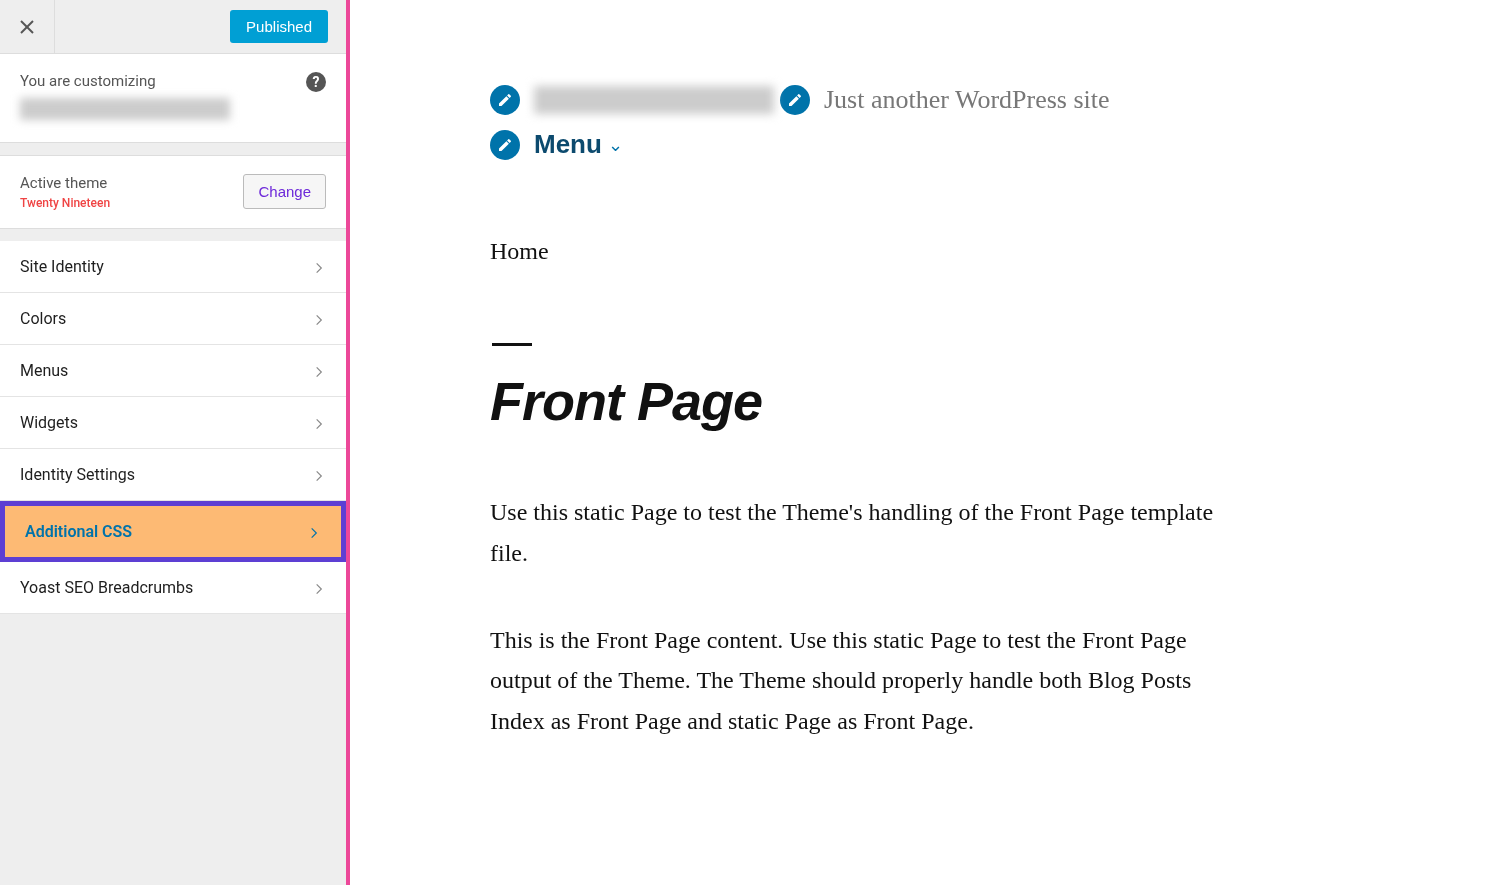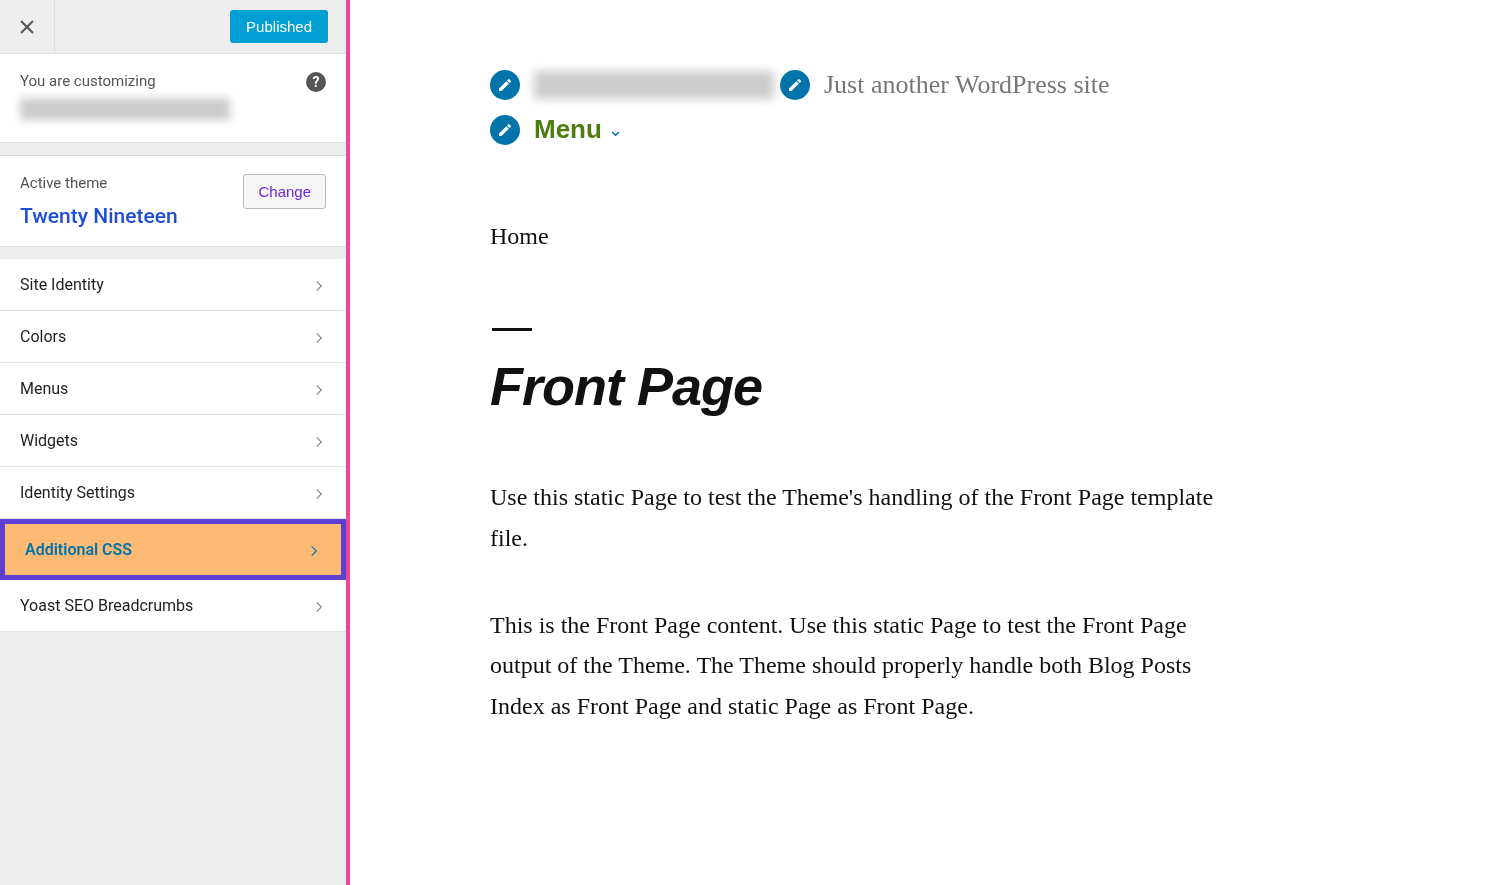--- a/index.html
+++ b/index.html
@@ -10,39 +10,39 @@
   .close-btn { width: 55px; height: 53px; display:flex; align-items:center; justify-content:center; border-right: 1px solid #ddd; cursor:pointer; }
   .close-btn svg { width: 18px; height: 18px; stroke: #555; stroke-width: 2.5; }
   .published-btn { margin-right: 18px; background: #009fd4; color: #fff; border: none; border-radius: 3px; padding: 8px 16px; font-size: 15px; cursor: default; }
   .section { background: #fff; padding: 18px 20px; border-top: 1px solid #ddd; border-bottom: 1px solid #ddd; }
   .customizing { display:flex; justify-content:space-between; align-items:flex-start; }
   .customizing-text { font-size: 15px; color: #555; }
   .blur-text { display:inline-block; width: 210px; height: 22px; background: #ccc; filter: blur(4px); margin-top: 8px; }
   .help-icon { width: 20px; height: 20px; border-radius: 50%; background:#555; color:#fff; display:flex; align-items:center; justify-content:center; font-size:14px; font-weight:bold; }
   .theme-row { display:flex; justify-content:space-between; align-items:flex-start; }
   .theme-label { font-size: 15px; color:#555; }
-  .theme-name { font-size: 21px; color:#1d4ed8; font-weight: 500; margin-top:12px; }
+  .theme-name { font-size: 12px; color:#ef4444; font-weight: 500; margin-top:4px; }
   .change-btn { border:1px solid #bbb; background:#f6f6f6; border-radius:3px; padding:8px 14px; font-size:15px; color:#6d28d9; cursor:pointer; }
   .divider-gap { height: 12px; background:#eee; }
   .menu-list { background:#fff; }
   .menu-item { display:flex; justify-content:space-between; align-items:center; padding: 16px 20px; border-bottom: 1px solid #e4e4e4; font-size: 16px; color:#1e1e1e; cursor:pointer; position:relative; }
   .menu-item.active { color:#0073aa; background:#fdba74; border: 5px solid #5d3fd3; font-weight:600; }
   .chev { width: 14px; height: 14px; }
   .chev svg { width:14px; height:14px; stroke:#888; stroke-width:2; fill:none; }
   .menu-item.active .chev svg { stroke:#0073aa; }
   .sidebar-fill { flex:1; background:#eee; }
 
   .preview { flex:1; padding: 70px 60px 40px 140px; font-family: Georgia, "Times New Roman", serif; color:#111; overflow:hidden; }
   .edit-badge { width: 30px; height: 30px; background:#0073aa; border-radius:50%; display:inline-flex; align-items:center; justify-content:center; margin-right:8px; vertical-align:middle; }
   .edit-badge svg { width:16px; height:16px; fill:#fff; }
-  .site-title-row { display:flex; align-items:center; flex-wrap:wrap; gap:6px; }
+  .site-title-row { display:flex; align-items:center; flex-wrap:wrap; gap:6px;margin-top:15px; }
   .site-title-blur { display:inline-block; width: 240px; height: 28px; background:#ccc; filter: blur(5px); vertical-align:middle; }
   .tagline { font-size: 26px; color:#777; font-family: Georgia, serif; }
   .menu-row { margin-top: 14px; display:flex; align-items:center; gap:6px; }
-  .menu-label { color:#4d7c0f; font-size:26px; font-weight:700; font-family: -apple-system, sans-serif; }
+  .menu-label { color:#0c4a6e; font-size:26px; font-weight:700; font-family: -apple-system, sans-serif; }
   .menu-chev { color:#0073aa; font-size:18px; }
   .home-link { margin-top: 78px; font-size: 24px; color:#111; font-family: Georgia, serif; }
   .title-divider { width: 40px; height: 3px; background:#111; margin-top: 78px; margin-left:2px; }
   .page-title { font-family: -apple-system, BlinkMacSystemFont, sans-serif; font-size: 54px; font-weight: 800; letter-spacing:-1px; margin-top: 24px; color:#111;font-style:italic; }
   .body-p { font-size: 24px; line-height: 1.7; color:#111; margin-top: 60px; max-width: 740px; font-family: Georgia, serif; }
   .body-p + .body-p { margin-top: 46px; }
 </style>
 </head>
 <body>
 

